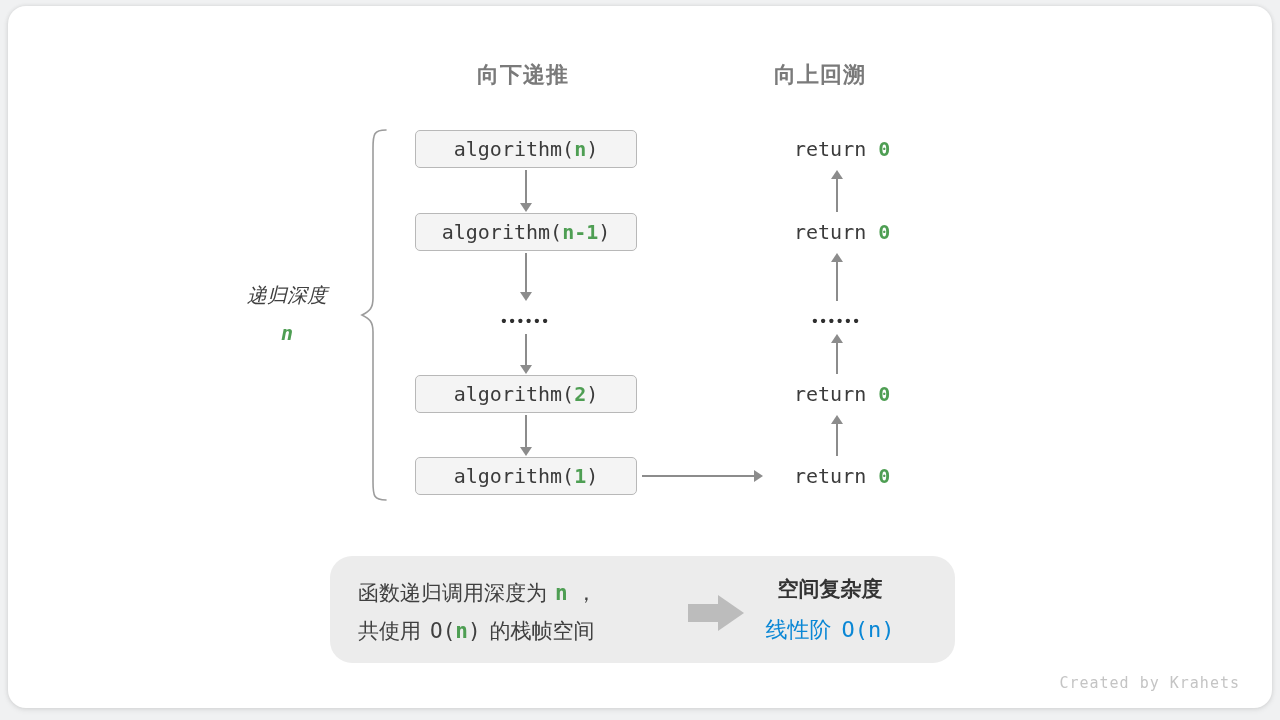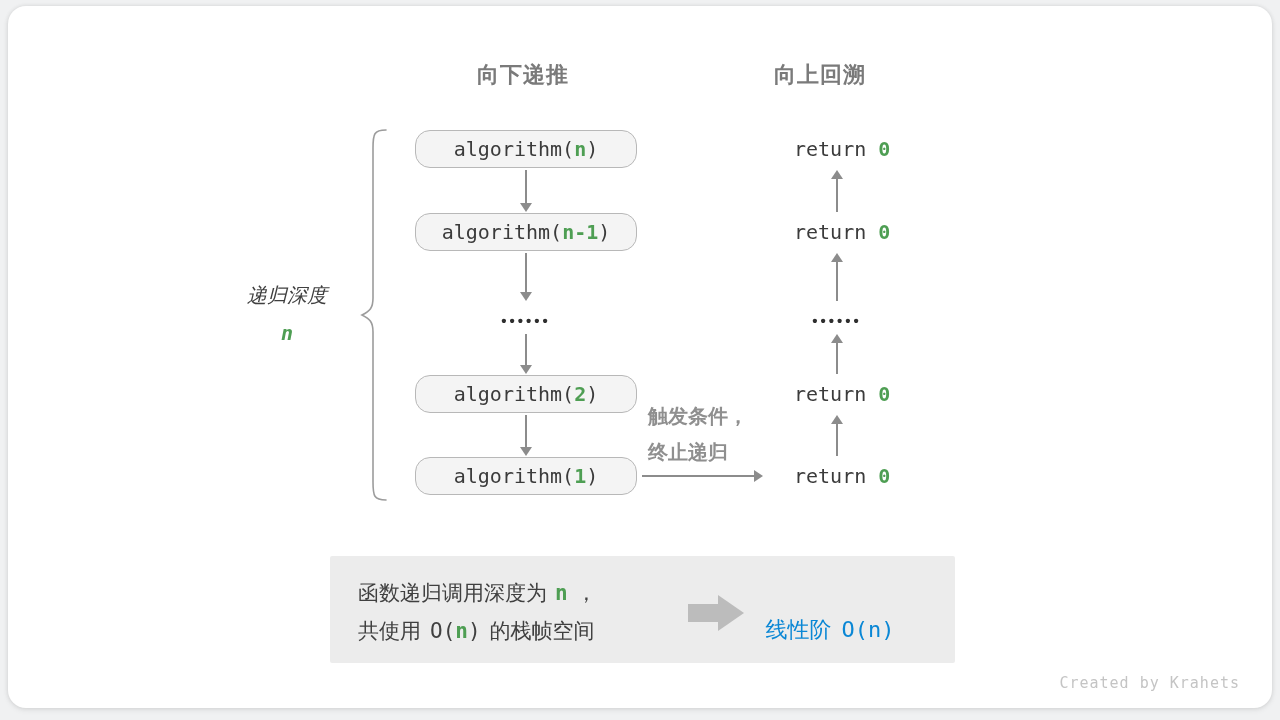--- a/index.html
+++ b/index.html
@@ -13,21 +13,21 @@
   html,body{margin:0;padding:0;}
   body{background:#f0f1f2;font-family:var(--sans);}
   .stage{position:relative;width:1280px;height:720px;overflow:hidden;}
   .card{position:absolute;left:8px;top:6px;right:8px;bottom:12px;background:#ffffff;
         border-radius:18px;box-shadow:0 0 4px rgba(0,0,0,.10),0 2px 6px rgba(0,0,0,.07);}
 
   .phase-header{position:absolute;top:60px;width:160px;text-align:center;
         font-size:22px;font-weight:bold;color:#7a7a7a;letter-spacing:1px;}
 
   .frame-box{position:absolute;left:415px;width:222px;height:38px;box-sizing:border-box;
-        background:#f4f4f4;border:1.5px solid #b8b8b8;border-radius:15px;
+        background:#f4f4f4;border:1.5px solid #b8b8b8;border-radius:5px;
         display:flex;align-items:center;justify-content:center;
         font-family:var(--mono);font-size:20px;color:var(--ink);}
   .arg{color:var(--green);font-weight:bold;font-family:var(--mono);}
 
   .return-row{position:absolute;left:787px;height:28px;display:flex;align-items:center;
         font-family:var(--mono);font-size:20px;color:var(--ink);margin-left:7px;}
   .retval{color:var(--green);font-weight:bold;margin-left:12px;}
 
   .dots{position:absolute;width:100px;height:18px;line-height:18px;text-align:center;
         font-size:15px;letter-spacing:3px;font-weight:bold;color:#2e2e2e;}
@@ -49,21 +49,21 @@
   .depth-group{position:absolute;left:237px;top:282px;width:100px;text-align:center;font-style:italic;}
   .depth-label{font-size:20px;color:#3f3f3f;}
   .depth-value{margin-top:12px;font-size:20px;}
 
   .brace-svg{position:absolute;left:356px;top:128px;}
 
   .trigger{position:absolute;left:648px;top:398px;font-size:20px;font-weight:bold;
         color:#8f8f8f;line-height:36px;}
 
   .summary-box{position:absolute;left:330px;top:556px;width:625px;height:107px;
-        background:#ececec;border-radius:2px;}
+        background:#ececec;border-radius:22px;}
   .sum-left{position:absolute;left:28px;top:18px;font-size:21px;color:#404040;line-height:37px;white-space:nowrap;}
   .sum-left .arg{font-size:21px;margin:0 8px;}
   .codewrap{font-family:var(--mono);margin:0 9px;}
   .codewrap .arg{margin:0;}
   .block-arrow{position:absolute;left:358px;top:39px;width:56px;height:36px;}
   .block-arrow .bar{position:absolute;left:0;top:9px;width:30px;height:18px;background:#bcbcbc;}
   .block-arrow .tip{position:absolute;left:30px;top:0;width:0;height:0;
         border-top:18px solid transparent;border-bottom:18px solid transparent;border-left:26px solid #bcbcbc;}
   .sum-right{position:absolute;left:390px;top:0;width:220px;height:107px;text-align:center;}
   .sum-title{position:absolute;top:19px;width:100%;font-size:21px;font-weight:bold;color:#333333;}
@@ -124,24 +124,20 @@
 
   <div class="frame-box" style="top:457px">
     <span>algorithm(</span>
       <span class="arg">1</span>
       <span>)</span>
   </div>
 
   <div class="arrow-h" style="left:642px;top:469px;width:121px">
       <i class="shaft"></i>
     </div>
-  <div class="trigger">
-    <div>触发条件，</div>
-    <div>终止递归</div>
-  </div>
 
   <div class="return-row" style="top:135px">
     <span>return</span>
       <span class="retval">0</span>
   </div>
   <div class="arrow-v up" style="left:830px;top:170px;height:42px">
       <i class="shaft"></i>
     </div>
 
   <div class="return-row" style="top:218px">
@@ -177,20 +173,21 @@
       </div>
       <div>
         <span>共使用</span><span class="codewrap"><span>O(</span><span class="arg">n</span><span>)</span></span><span>的栈帧空间</span>
       </div>
     </div>
     <div class="block-arrow">
       <i class="bar"></i>
         <i class="tip"></i>
     </div>
     <div class="sum-right">
+      <div class="sum-title">空间复杂度</div>
       <div class="sum-value">
         <span>线性阶</span><span class="code">O(n)</span>
       </div>
     </div>
   </div>
 
   <div class="credit">Created by Krahets</div>
 </div>
 
 </body></html>

